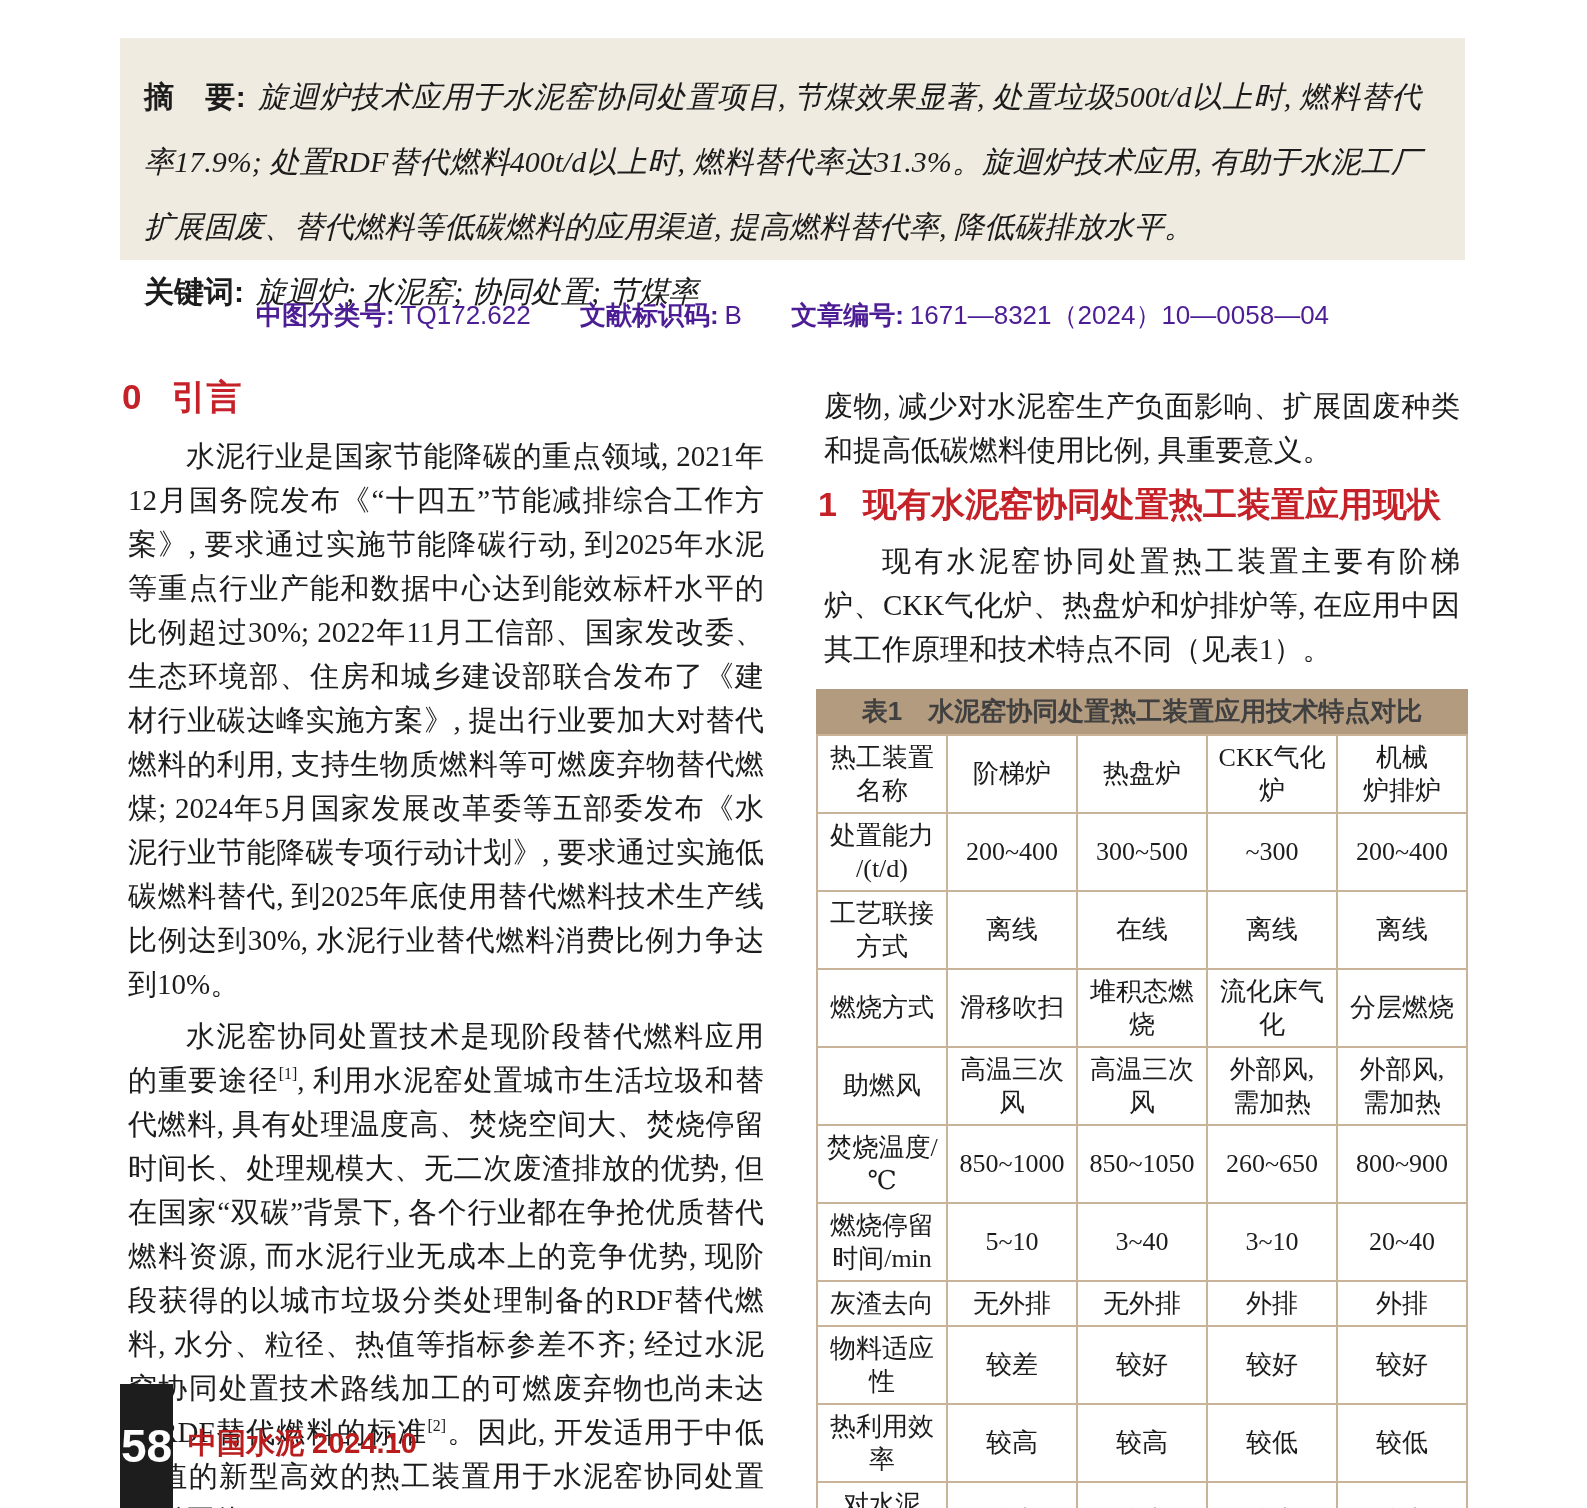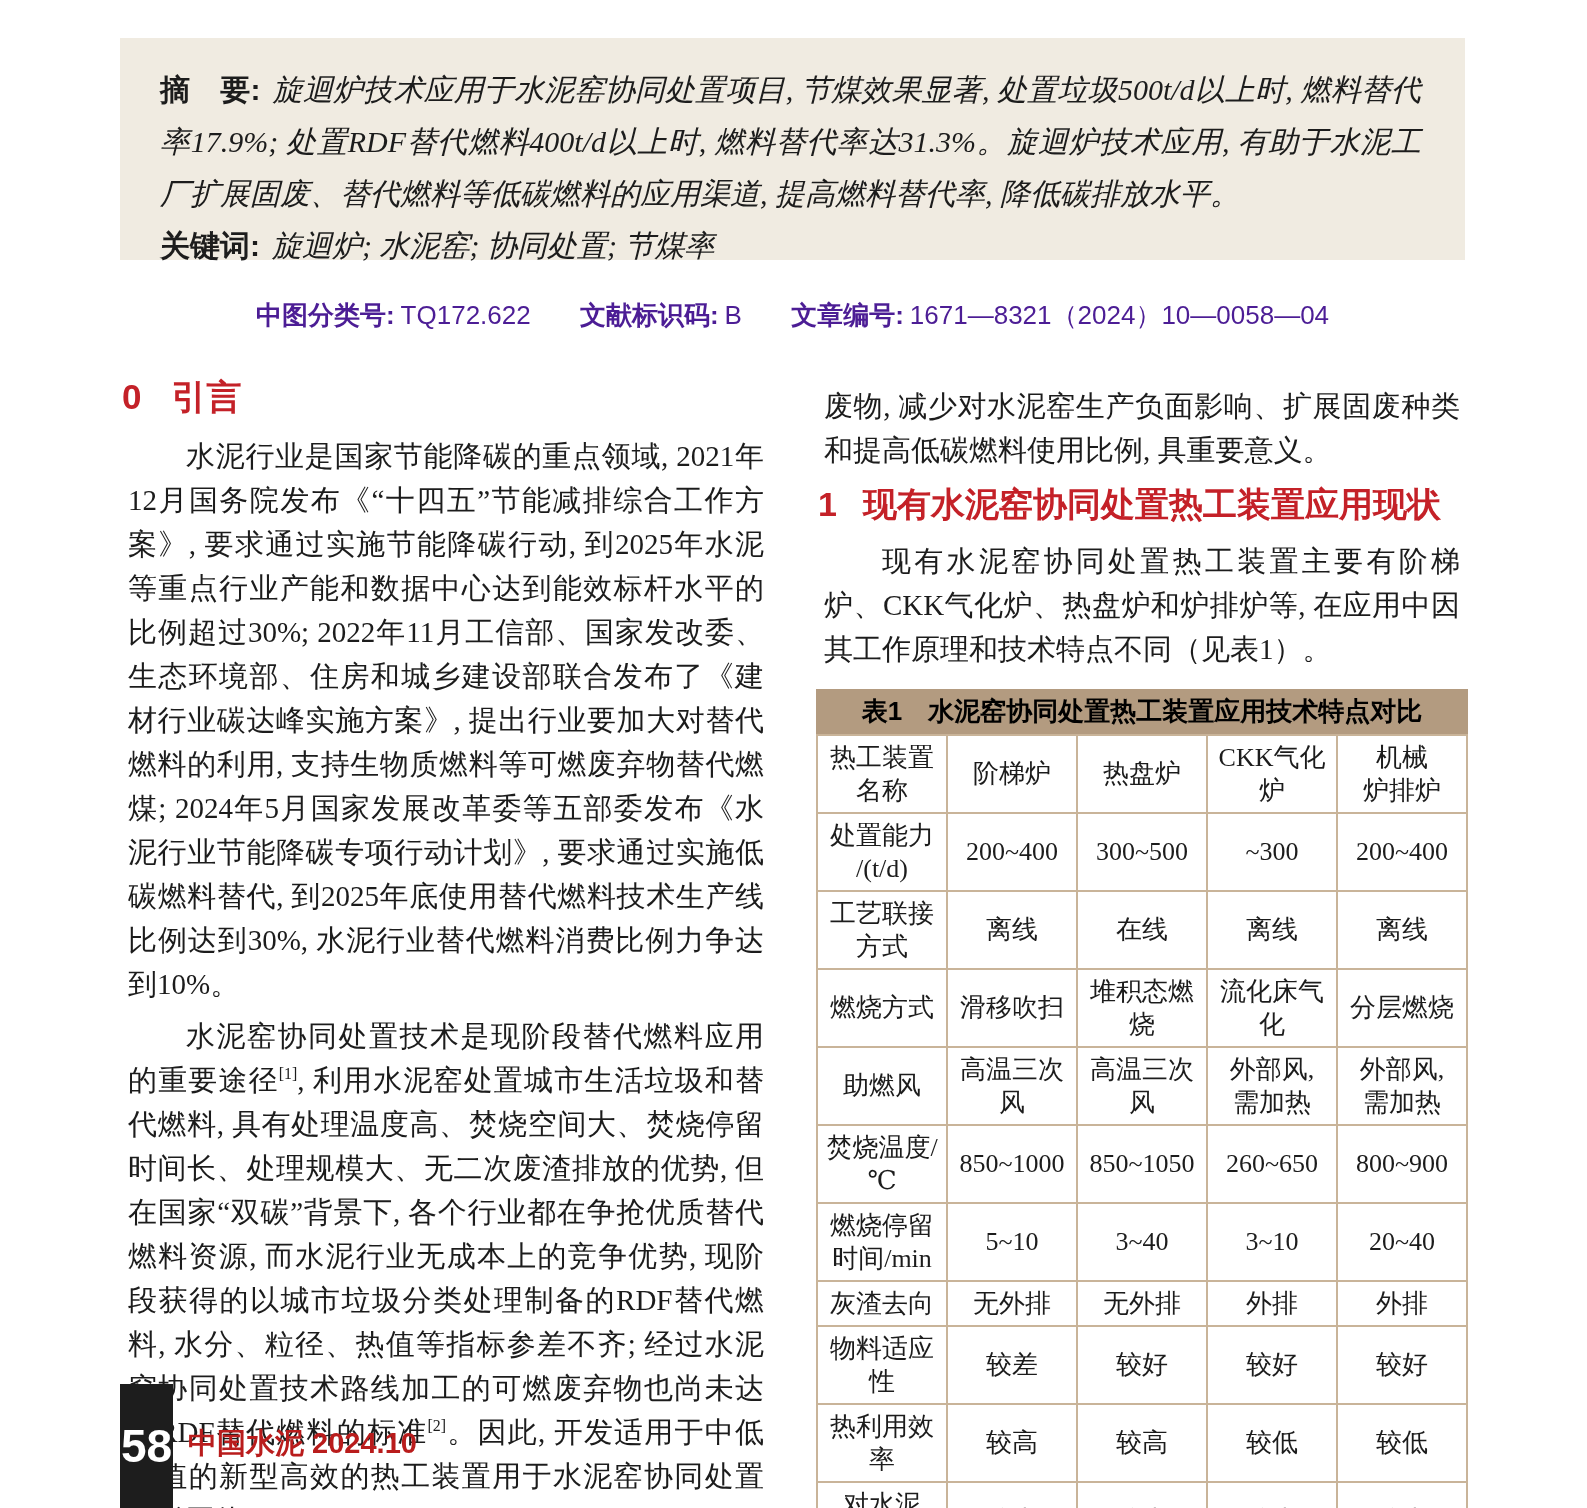--- a/index.html
+++ b/index.html
@@ -7,21 +7,21 @@
     width:1587px;height:1508px;background:#ffffff;
     font-family:"Liberation Serif","DejaVu Serif",serif;
     color:#1c1c1c;
   }
   .page{position:relative;width:1587px;height:1508px;overflow:hidden;background:#fff;}
 
   
   .abstract-box{
     position:absolute;left:120px;top:38px;width:1345px;height:222px;
     background:var(--abstract-bg,#f0ebe1);box-sizing:border-box;
-    padding:26px 44px 0 40px;font-size:30px;line-height:52px;
+    padding:26px 44px 0 24px;font-size:30px;line-height:65px;
   }
   .abs-label,.kw-label{
     font-family:"Liberation Sans","DejaVu Sans",sans-serif;
     font-weight:bold;font-style:normal;margin-right:12px;
   }
   .abs-body,.kw-body{font-style:italic;}
   .abs-text,.kw-line{margin:0;text-align:justify;}
 
   
   .meta-line{
@@ -45,21 +45,21 @@
   }
   .col-right .sec-head{margin-top:12px;margin-bottom:14px;font-size:34px;gap:26px;}
 
   .body-p{font-size:29px;line-height:44px;text-align:justify;margin:8px;}
   .indent{text-indent:2em;}
   sup.ref{font-size:0.55em;line-height:0;vertical-align:super;}
 
   
   .tablewrap{margin-top:14px;}
   .table-title{
-    background:var(--table-header-bg,#b39b80);color:#000000;
+    background:var(--table-header-bg,#b39b80);color:#404040;
     font-family:"Liberation Sans","DejaVu Sans",sans-serif;
     font-weight:bold;font-size:26px;height:45px;line-height:45px;
     text-align:center;
     margin-top:18px;
   }
   table.grid{width:100%;border-collapse:collapse;table-layout:fixed;}
   .grid th,.grid td{
     border:2px solid var(--table-border,#c9b499);
     text-align:center;vertical-align:middle;
     font-size:26px;line-height:33px;padding:5px 2px;

